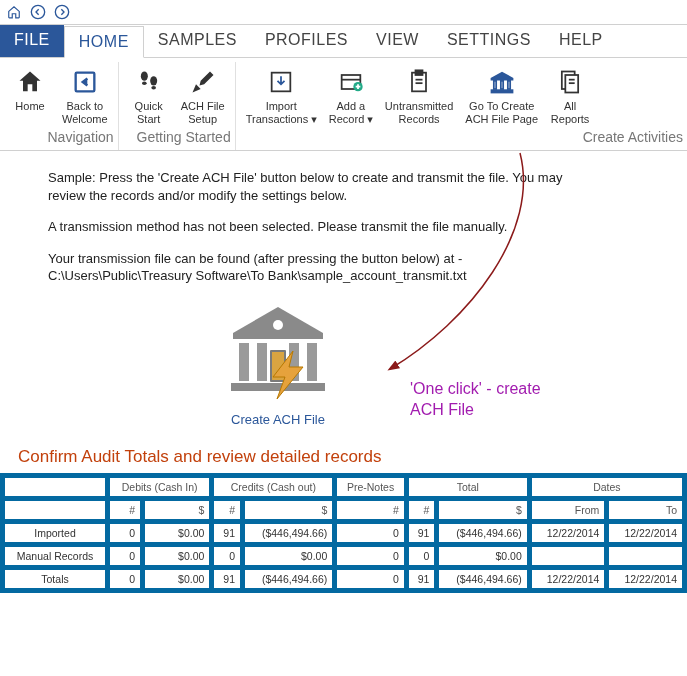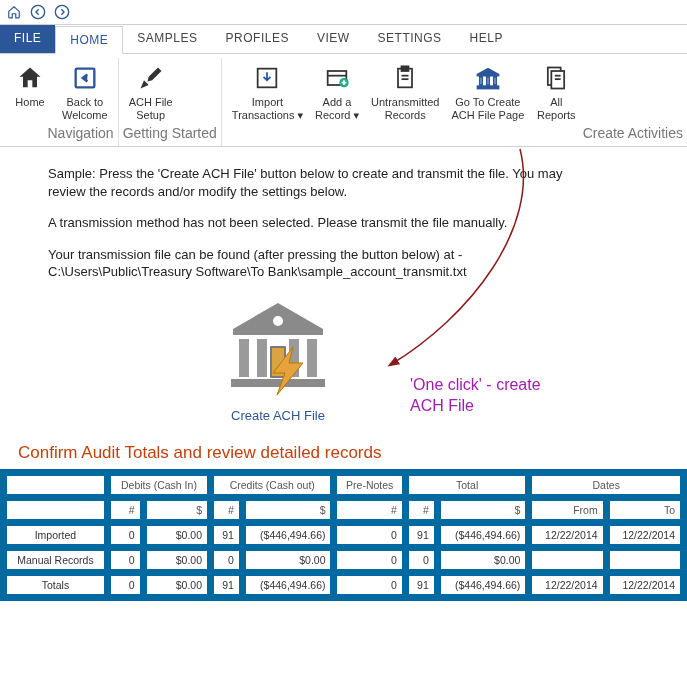--- a/index.html
+++ b/index.html
@@ -1,38 +1,38 @@
 <!DOCTYPE html>
 <html><head>
 <meta charset="utf-8">
 <style>
 * { margin: 0; padding: 0; box-sizing: border-box; }
 body { font-family: "Segoe UI", Arial, sans-serif; font-size: 12px; background: #fff; width: 687px; }
 .topbar { display: flex; align-items: center; gap: 4px; padding: 2px 4px; border-bottom: 1px solid #d0d0d0; }
 .topbar .icon-btn { width: 20px; height: 20px; display: flex; align-items: center; justify-content: center; color: #2b579a; cursor: pointer; }
 .tabbar { display: flex; border-bottom: 1px solid #d0d0d0; background: #fff; }
-.tab { padding: 6px 14px; font-size: 12px; color: #444; cursor: pointer; letter-spacing: 0.5px; }
+.tab { padding: 6px 14px; font-size: 16px; color: #444; cursor: pointer; letter-spacing: 0.5px; }
 .tab.file { background: #2b579a; color: #fff; }
 .tab.active { color: #2b579a; border: 1px solid #d0d0d0; border-bottom: 1px solid #fff; position: relative; top: 1px; background: #fff; }
 .ribbon { display: flex; border-bottom: 1px solid #d0d0d0; padding: 4px 0 0 0; }
 .ribbon-group { border-right: 1px solid #e0e0e0; padding: 2px 4px 2px 4px; display: flex; flex-direction: column; }
 .ribbon-row { display: flex; }
 .ribbon-item { display: flex; flex-direction: column; align-items: center; padding: 2px 6px; cursor: pointer; min-width: 52px; }
 .ribbon-item .ri-icon { width: 32px; height: 32px; display: flex; align-items: center; justify-content: center; color: #333; }
 .ribbon-item .ri-label { font-size: 11px; color: #333; text-align: center; line-height: 1.15; margin-top: 2px; }
 .ribbon-group-label { font-size: 14px; color: #777; text-align: right; padding: 2px 0 3px 0; }
 .content { padding: 18px 28px 8px 48px; position: relative; }
 .instr { font-size: 13px; color: #222; margin-bottom: 14px; max-width: 540px; line-height: 1.35; }
 .center-block { text-align: center; margin: 4px 0 6px 140px; width: 180px; }
 .center-label { color: #2b579a; font-size: 13px; margin-top: 10px; }
 .callout { position: absolute; left: 410px; top: 228px; color: #a21caf; font-size: 16px; line-height: 1.3; }
 .arrow-svg { position: absolute; left: 350px; top: 0; pointer-events: none; }
 .section-head { color: #c2410c; font-size: 17px; padding: 6px 0 6px 18px; }
 table.audit { border-collapse: collapse; width: 100%; font-size: 10.5px; color: #333; }
-table.audit th, table.audit td { border: 7px solid #0369a1; padding: 3px 5px; height: 20px; }
+table.audit th, table.audit td { border: 5px solid #0369a1; padding: 3px 5px; height: 20px; }
 table.audit th { font-weight: normal; color: #555; background: #fff; }
 table.audit td.num { text-align: right; }
 table.audit td.lbl { text-align: center; }
 </style>
 </head>
 <body>
 
 <div class="topbar">
   <div class="icon-btn">
       <svg width="14" height="14" viewBox="0 0 24 24" fill="none" stroke="currentColor" stroke-width="2">
@@ -82,20 +82,31 @@
             </svg>
           </div>
         <div class="ri-label">Back to<br>Welcome</div>
       </div>
     </div>
     <div class="ribbon-group-label">Navigation</div>
   </div>
 
   <div class="ribbon-group">
     <div class="ribbon-row">
+      <div class="ribbon-item">
+        <div class="ri-icon">
+            <svg width="28" height="28" viewBox="0 0 24 24" fill="#333">
+              <ellipse cx="8" cy="7" rx="3" ry="4"></ellipse>
+              <ellipse cx="8" cy="13" rx="2" ry="1.5"></ellipse>
+              <ellipse cx="16" cy="11" rx="3" ry="4"></ellipse>
+              <ellipse cx="16" cy="17" rx="2" ry="1.5"></ellipse>
+            </svg>
+          </div>
+        <div class="ri-label">Quick<br>Start</div>
+      </div>
       <div class="ribbon-item">
         <div class="ri-icon">
             <svg width="28" height="28" viewBox="0 0 24 24" fill="#333">
               <path d="M21 6l-3-3-8 8-1 4 4-1 8-8zM6 14l-3 7 7-3"></path>
             </svg>
           </div>
         <div class="ri-label">ACH File<br>Setup</div>
       </div>
     </div>
     <div class="ribbon-group-label">Getting Started</div>

